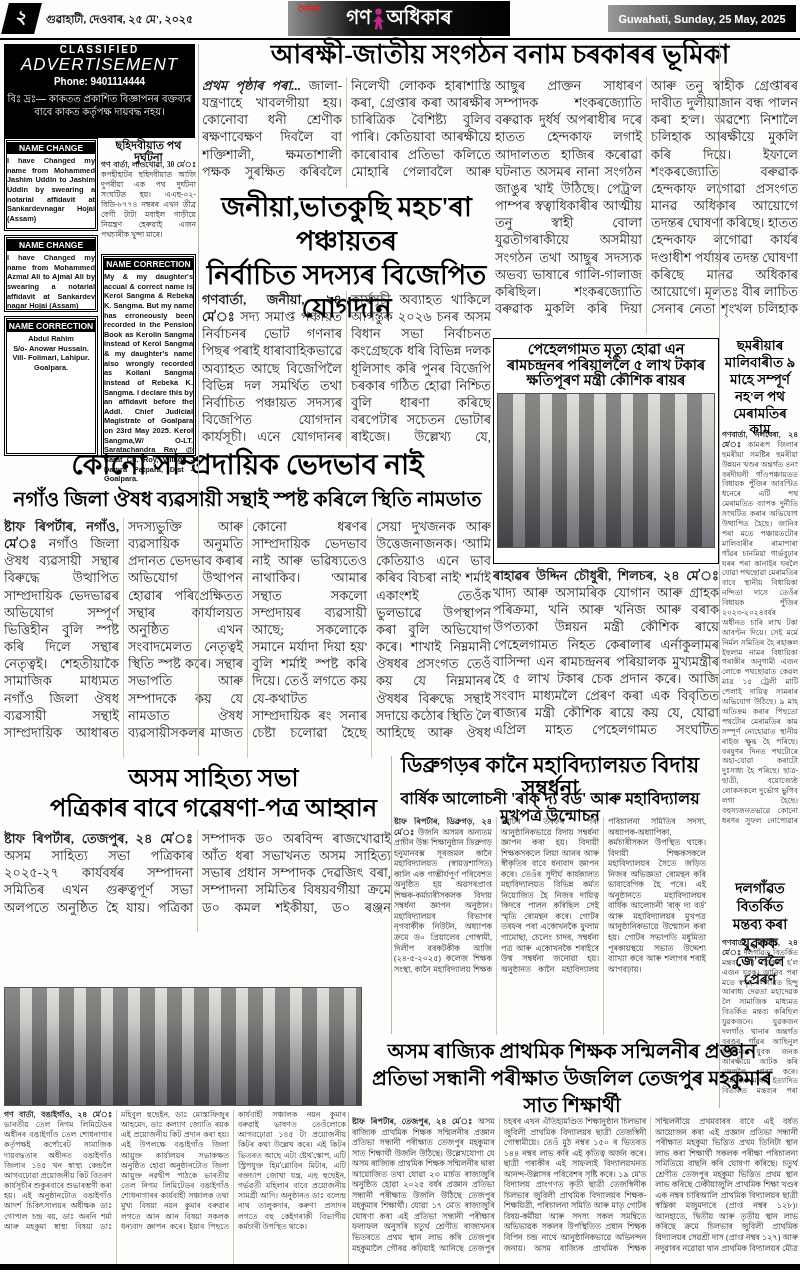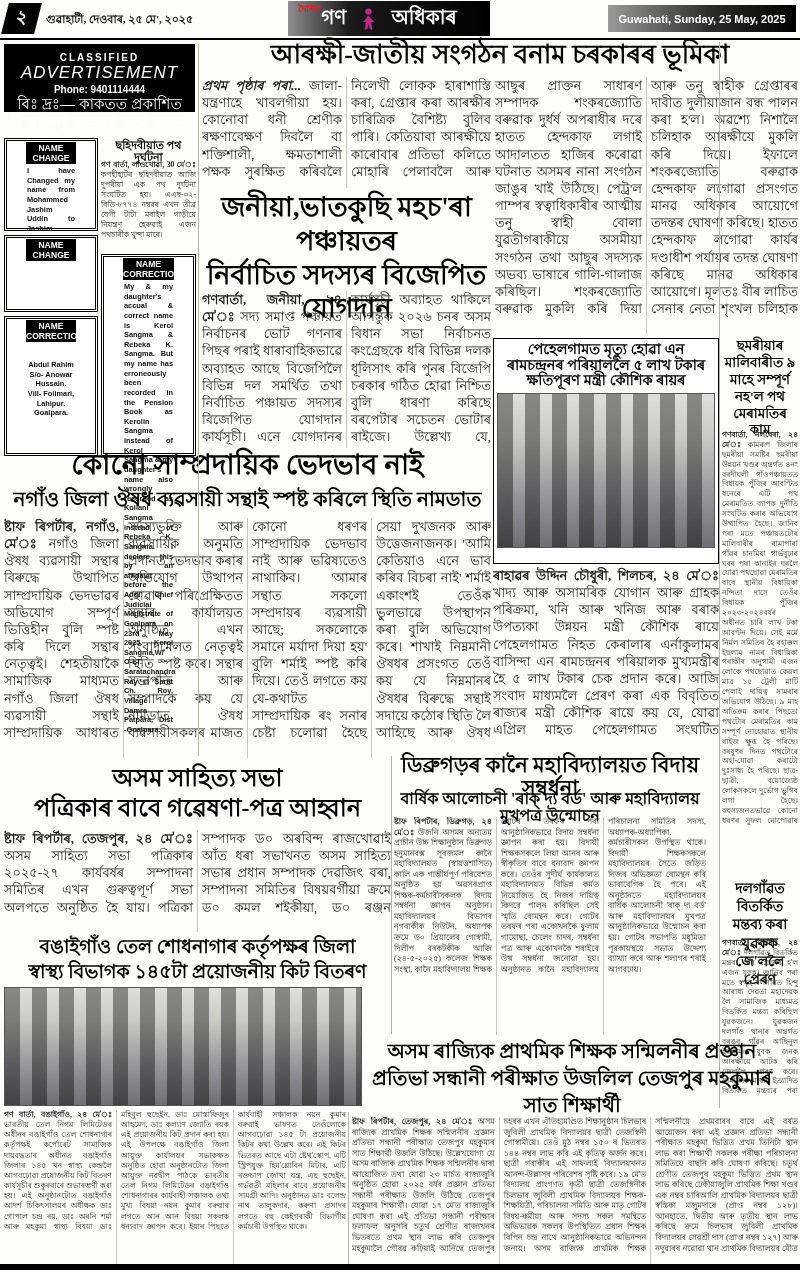--- a/index.html
+++ b/index.html
@@ -13,40 +13,40 @@
              column-gap:9px;column-rule:1px solid #c6c6c0}
   .body-text b{font-weight:700}
   .sans{font-family:"Liberation Sans",sans-serif}
   .vrule{width:1px;background:#b5b5ae}
   .hrule{height:2px;background:#000}
 
   
   #pgnum{left:5px;top:3px;width:33px;height:31px;background:#000;color:#fff;display:flex;
          align-items:center;justify-content:center;font-size:18px;font-weight:700;transform:skewX(-14deg)}
   #dateleft{left:46px;top:11px;font-size:11px;font-weight:700}
-  #mast{left:288px;top:1px;width:202px;height:35px;background:linear-gradient(90deg,#8f8f8f,#1a1a1a 30%,#000);
-        display:flex;align-items:center;justify-content:center;gap:16px}
+  #mast{left:288px;top:1px;width:222px;height:35px;background:linear-gradient(90deg,#8f8f8f,#1a1a1a 30%,#000);
+        display:flex;align-items:center;justify-content:center;gap:1px}
   #mast .dainik{position:absolute;left:10px;top:1px;font-size:9px;font-weight:700;color:#e02020}
   #mast .w{color:#fff;font-size:20px;font-weight:700}
   #dateright{left:608px;top:5px;width:188px;height:27px;background:linear-gradient(90deg,#9a9a9a,#2b2b2b 55%,#000);
              color:#fff;display:flex;align-items:center;justify-content:center;
              font-size:11px;font-weight:700;font-family:"Liberation Sans",sans-serif}
   #hdr-rule{left:0;top:38px;width:800px}
 
   
-  #clsfd{left:4px;top:44px;width:191px;height:68px;background:#000;color:#fff;text-align:center;padding:8px 3px}
+  #clsfd{left:4px;top:44px;width:191px;height:94px;background:#000;color:#fff;text-align:center;padding:0 3px}
   #clsfd .l1{font-size:10px;font-weight:700;letter-spacing:2px}
   #clsfd .l2{font-size:17px;font-weight:400;font-style:italic;letter-spacing:1px}
   #clsfd .l3{font-size:10px;font-weight:700;margin-top:1px}
-  #clsfd .l4{font-size:15px;line-height:1.25;margin-top:0}
-  .notice{border:3px double #000;background:#fff;padding:2px 20px}
+  #clsfd .l4{font-size:10px;line-height:1.25;margin-top:6px}
+  .notice{border:3px double #000;background:#fff;padding:2px 0}
   .notice .nt{background:#000;color:#fff;text-align:center;font-size:8.5px;font-weight:700;
               font-family:"Liberation Sans",sans-serif;padding:1px 0;margin:-1px -1px 2px -1px}
   .notice .nb{font-size:7.4px;line-height:1.3;text-align:justify;font-family:"Liberation Sans",sans-serif;font-weight:700}
-  .notice .sig{font-size:7.4px;line-height:1.3;text-align:center;font-family:"Liberation Sans",sans-serif;font-weight:700;margin-top:18px}
+  .notice .sig{font-size:7.4px;line-height:1.3;text-align:center;font-family:"Liberation Sans",sans-serif;font-weight:700;margin-top:2px}
   #nc1{left:4px;top:138px;width:94px;height:93px}
   #nc2{left:4px;top:235px;width:94px;height:77px}
   #ncr1{left:4px;top:316px;width:94px;height:140px}
   #acc-h{left:101px;top:140px;width:95px;font-size:11px}
   #acc-b{left:101px;top:160px;width:95px;height:90px;font-size:7.6px}
   #ncr2{left:101px;top:254px;width:95px;height:202px}
 
   
   #pol-h{left:205px;top:41px;width:590px;font-size:26px}
   #pol-a{left:202px;top:77px;width:289px;height:111px;column-count:2}
@@ -65,21 +65,21 @@
   #cham-b{left:722px;top:430px;width:76px;height:396px;font-size:7.5px;column-count:1}
   #dal-h{left:722px;top:880px;width:76px;font-size:14px;line-height:1.3}
   #dal-b{left:722px;top:938px;width:76px;height:170px;font-size:7.5px;column-count:1}
 
   
   #nag-h1{left:4px;top:450px;width:487px;font-size:28px}
   #nag-h2{left:4px;top:489px;width:487px;font-size:20px}
   #nag-b{left:4px;top:518px;width:487px;height:240px;column-count:4}
 
   
-  #sah-h{left:4px;top:763px;width:387px;font-size:24px;line-height:1.25}
+  #sah-h{left:20px;top:763px;width:387px;font-size:24px;line-height:1.25}
   #sah-b{left:4px;top:830px;width:387px;height:102px;column-count:2}
   #dib-h1{left:394px;top:754px;width:312px;font-size:21px}
   #dib-h2{left:394px;top:790px;width:312px;font-size:16px}
   #dib-b{left:394px;top:817px;width:312px;height:218px;font-size:8px;column-count:3}
 
   
   #bon-h{left:4px;top:935px;width:387px;font-size:19px;line-height:1.3}
   #bon-photo{left:4px;top:987px;width:358px;height:119px}
   #bon-b{left:4px;top:1110px;width:342px;height:156px;font-size:7.7px;column-count:3}
 
@@ -126,20 +126,21 @@
     <div class="l3">Phone: 9401114444</div>
     <div class="l4">বিঃ দ্রঃ— কাকতত প্রকাশিত বিজ্ঞাপনৰ বক্তব্যৰ বাবে কাকত কর্তৃপক্ষ দায়বদ্ধ নহয়।</div>
   </div>
 
   <div class="abs notice" id="nc1">
     <div class="nt">NAME CHANGE</div>
     <div class="nb">I have Changed my name from Mohammed Jashim Uddin to Jashim Uddin by swearing a notarial affidavit at Sankardevnagar Hojai (Assam)</div>
   </div>
   <div class="abs notice" id="nc2">
     <div class="nt">NAME CHANGE</div>
+    <div class="nb">I have Changed my name from Mohammed Azmal Ali to Ajmal Ali by swearing a notarial affidavit at Sankardev nagar Hojai (Assam)</div>
   </div>
   <div class="abs notice" id="ncr1">
     <div class="nt">NAME CORRECTION</div>
     <div class="sig prelines">Abdul Rahim
 S/o- Anowar Hussain.
 Vill- Folimari, Lahipur.
 Goalpara.</div>
   </div>
   <div class="abs notice" id="ncr2">
     <div class="nt">NAME CORRECTION</div>
@@ -209,22 +210,20 @@
     <span>অসম সাহিত্য সভা পত্রিকাৰ ২০২৫-২৭ কার্যবর্ষৰ সম্পাদনা সমিতিৰ এখন গুৰুত্বপূর্ণ সভা অলপতে অনুষ্ঠিত হৈ যায়। পত্রিকা সম্পাদক ড০ অৰবিন্দ ৰাজখোৱাই আঁত ধৰা সভাখনত অসম সাহিত্য সভাৰ প্রধান সম্পাদক দেৱজিৎ বৰা, সম্পাদনা সমিতিৰ বিষয়বৰ্গীয়া ক্রমে ড০ কমল শইকীয়া, ড০ ৰঞ্জন ভট্টাচার্য, ড০ ভাস্কৰজ্যোতি শর্মা, ড০ জিতু কুমাৰ চমুৱা, ড০ ৰত্নোত্তমা দাস আৰু ড০ জ্যোতিপ্রসাদ নাসে অংশগ্রহণ কৰে। সভাখনত পত্রিকাৰ পৰৱর্তী সংখ্যাসমূহৰ পৰিকল্পনা কৰাৰ লগতে এখন মানসম্পন্ন গৱেষণা পত্রিকা হিচাপে প্রকাশ কৰোৱা আঁচনি গ্রহণ কৰা হয়। সেই অনুসৰি সমাগত জুলাই-আগষ্ট-ছেপ্টেম্বৰ সংখ্যাটো ভূপেন হাজৰিকা, অজিৎ বৰুৱা আৰু কেশৱ মহন্ত বিশেষ সংখ্যা হিচাপে প্রকাশ কৰা হ'ব। এই সংবাদৰ বাবে ইচ্ছুকসকলে asamsahityasabhapatrika@gmail.com ত ইমেইল কৰি অহা ১০ জুন ভিতৰত গৱেষণা-পত্র প্রেৰণ কৰিব পাৰিব বুলি অসম সাহিত্য সভাৰ প্রধান সম্পাদক দেৱজিৎ বৰাই এক সংবাদ বিজ্ঞপ্তিৰ জৰিয়তে জানিবলৈ দিয়ে। উল্লেখ্য যে পত্রিকাৰ প্রতিটো সংখ্যাৰে এক চতুর্থাংশ যিকোনো বিষয়ৰ বাবে মুকলি থাকিব।</span>
   </div>
 
   <div class="abs hl" id="dib-h1">ডিব্রুগড়ৰ কানৈ মহাবিদ্যালয়ত বিদায় সম্বৰ্ধনা</div>
   <div class="abs hl" id="dib-h2">বার্ষিক আলোচনী 'ৰাক্ দ্য বর্ড' আৰু মহাবিদ্যালয় মুখপত্র উন্মোচন</div>
   <div class="abs body-text" id="dib-b">
     <b>ষ্টাফ ৰিপৰ্টাৰ, ডিব্রুগড়, ২৪ মে'ঃ</b>
     <span>উজনি অসমৰ অন্যতম প্রাচীন উচ্চ শিক্ষানুষ্ঠান ডিব্রুগড় হনুমানবক্স সূৰজমল কানৈ মহাবিদ্যালয়ত (স্বায়ত্তশাসিত) কালি এক গাম্ভীর্যপূর্ণ পৰিবেশত অনুষ্ঠিত হয় অৱসৰপ্রাপ্ত শিক্ষক-কর্মচাৰীসকলক বিদায় সম্বৰ্ধনা জ্ঞাপন অনুষ্ঠান। মহাবিদ্যালয়ৰ বিভাগৰ নৃগবার্কীক নিউটন, অধ্যাপক ক্রমে ড০ প্রিয়ালেব গোস্বামী, দিলীপ বৰকটকীক আজি (২৪-৫-২০২৫) কলেজ শিক্ষক সংস্থা, কানৈ মহাবিদ্যালয় শিক্ষক গোটৰ তৰফৰ পৰা আনুষ্ঠানিকভাৱে বিদায় সম্বৰ্ধনা জ্ঞাপন কৰা হয়। বিদায়ী শিক্ষকসকলে লিয়া আনৰ আৰু স্বীকৃতিৰ বাবে ধন্যবাদ জ্ঞাপন কৰে। তেওঁৰ সুদীর্ঘ কার্যকালত মহাবিদ্যালয়ত বিভিন্ন কর্মত নিয়োজিত হৈ নিজৰ দায়িত্ব কিদৰে পালন কৰিছিল সেই স্মৃতি ৰোমন্থন কৰে। গোটৰ তৰফৰ পৰা একোখনকৈ ফুলাম গামোছা, চেলেং চাদৰ, সম্বৰ্ধনা পত্র আৰু একোখনকৈ শৰাইৰে উষ্ম সম্বৰ্ধনা জনোৱা হয়। অনুষ্ঠানত কানৈ মহাবিদ্যালয় পৰিচালনা সমিতিৰ সদস্য, অধ্যাপক-অধ্যাপিকা, কর্মচাৰীসকল উপস্থিত থাকে। বিদায়ী শিক্ষকসকলে মহাবিদ্যালয়ৰ সৈতে জড়িত নিজৰ অভিজ্ঞতা ৰোমন্থন কৰি ভাবাবেগিক হৈ পৰে। এই অনুষ্ঠানতে মহাবিদ্যালয়ৰ বার্ষিক আলোচনী 'ৰাক্ দ্য বর্ড' আৰু মহাবিদ্যালয়ৰ মুখপত্র আনুষ্ঠানিকভাৱে উন্মোচন কৰা হয়। গোটৰ সভাপতি মধুমিতা পূৰকায়স্থয়ে সভাত উদ্দেশ্য ব্যাখ্যা কৰে আৰু শলাগৰ শৰাই আগবঢ়ায়।</span>
   </div>
 
-  <div class="abs hl prelines" id="bon-h">বঙাইগাঁও তেল শোধনাগাৰ কর্তৃপক্ষৰ জিলা
-স্বাস্থ্য বিভাগক ১৪৫টা প্রয়োজনীয় কিট বিতৰণ</div>
   <div class="abs photo" id="bon-photo"></div>
   <div class="abs body-text" id="bon-b">
     <b>গণ বার্তা, বঙাইগাঁও, ২৪ মে'ঃ</b>
     <span>ভাৰতীয় তেল নিগম লিমিটেডৰ অধীনৰ বঙাইগাঁও তেল শোধনাগাৰ কর্তৃপক্ষই কর্পোৰেট সামাজিক দায়বদ্ধতাৰ অধীনত বঙাইগাঁও জিলাৰ ১৪৫ খন স্বাস্থ্য কেন্দ্রলৈ আগবঢ়োৱা প্রয়োজনীয় কিট বিতৰণ কার্যসূচীৰ শুকুৰবাৰে শুভাৰম্ভণী কৰা হয়। এই অনুষ্ঠানটোত বঙাইগাঁও আদর্শ চিকিৎসালয়ৰ অধীক্ষক ডাঃ গোপাল চন্দ্র ৰয়, ডাঃ অৰনি শর্মা আৰু মহকুমা স্বাস্থ্য বিষয়া ডাঃ মহিবুল হুছেইন, ডাঃ মোস্তাফিজুৰ আহমেদ, ডাঃ কল্যাণ জ্যোতি ৰয়ক এই প্রয়োজনীয় কিট প্রদান কৰা হয়। এই উপলক্ষে বঙাইগাঁও জিলা আয়ুক্ত কার্যালয়ৰ সভাকক্ষত অনুষ্ঠিত হোৱা অনুষ্ঠানটোত জিলা আয়ুক্ত নৱদ্বীপ পাঠকে ভাৰতীয় তেল নিগম লিমিটেডৰ বঙাইগাঁও শোধনাগাৰৰ কার্যবাহী সঞ্চালক তথা মুখ্য বিষয়া নয়ন কুমাৰ বৰুৱাৰ লগতে আন আন বিষয়া সকলক ধন্যবাদ জ্ঞাপন কৰে। ইয়াৰ পিছতে কার্যবাহী সঞ্চালক নয়ন কুমাৰ বৰুৱাই ভাষণত তেওঁলোকে আগবঢ়োৱা ১৪৫ টা প্রয়োজনীয় কিটৰ কথা উল্লেখ কৰে। এই কিটৰ ভিতৰত আছে এটা ষ্টেথ'স্কোপ, এটি স্ট্রিপযুক্ত হিম'গ্লোবিন মিটাৰ, এটি ৰক্তচাপ জোখা যন্ত্র, এছ হুছেইন, গর্ভৱতী মহিলাৰ বাবে প্রয়োজনীয় সামগ্রী আদি। অনুষ্ঠানত ডাঃ বলেন্দ্র নাথ তালুকদাৰ, কৰুণা প্রসাদৰ লগতে বহু কেইগৰাকী বিভাগীয় কর্মচাৰী উপস্থিত থাকে।</span>
   </div>
 
   <div class="abs hl prelines" id="tez-h">অসম ৰাজ্যিক প্রাথমিক শিক্ষক সন্মিলনীৰ প্রজ্ঞান
 প্রতিভা সন্ধানী পৰীক্ষাত উজলিল তেজপুৰ মহকুমাৰ সাত শিক্ষার্থী</div>
   <div class="abs body-text" id="tez-b">
     <b>ষ্টাফ ৰিপৰ্টাৰ, তেজপুৰ, ২৪ মে'ঃ</b>

